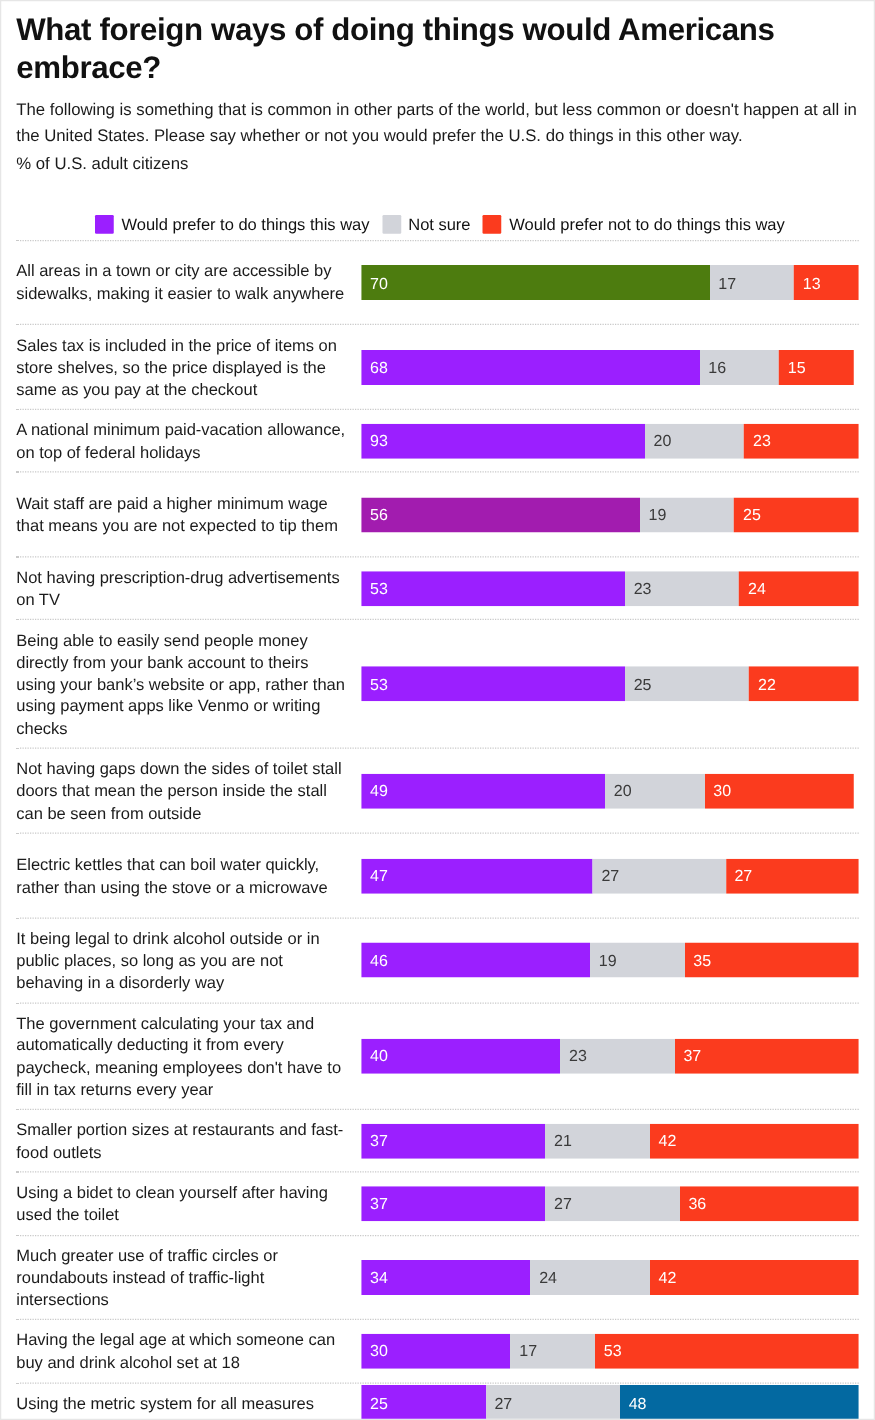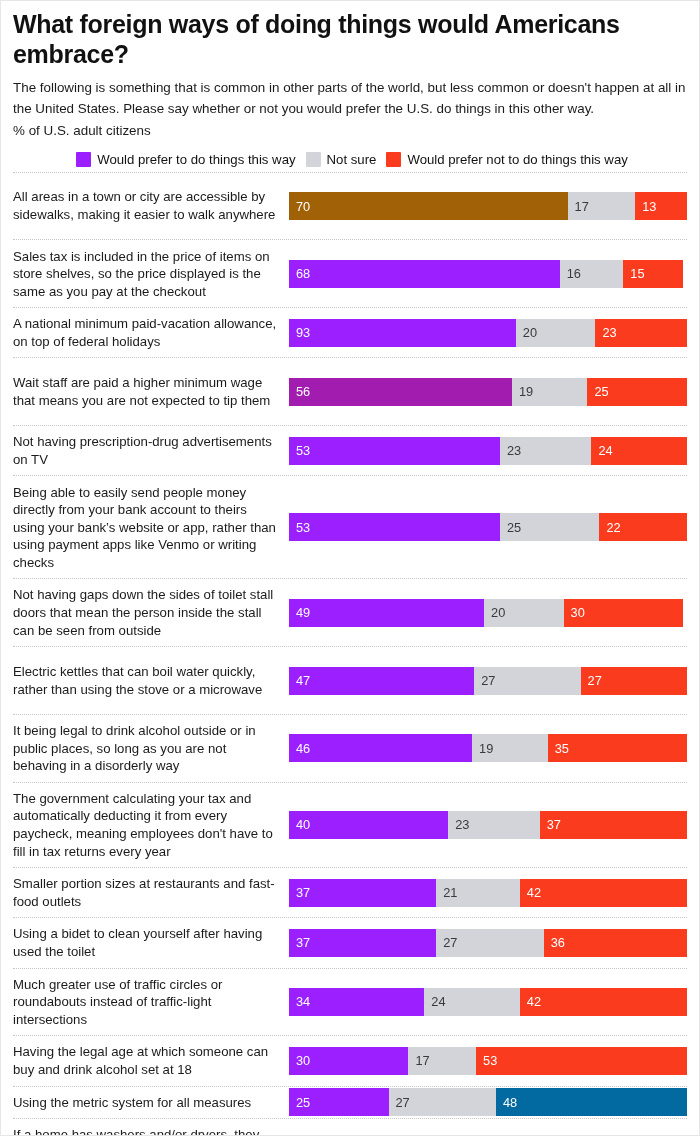--- a/index.html
+++ b/index.html
@@ -58,20 +58,21 @@
     justify-content: center;
     gap: 10px;
     margin-top: 11px;
     margin-bottom: 5px;
     padding-left: 4px;
   }
   .legend-item {
     display: flex;
     align-items: flex-start;
     gap: 6px;
+    margin-top: 20px;
   }
   .swatch {
     width: 15px;
     height: 15px;
     flex: 0 0 auto;
     border-radius: 1px;
   }
   .legend-label {
     font-size: 13.2px;
     color: #111111;
@@ -145,21 +146,21 @@
       <div class="legend-item">
         <span class="swatch" style="background: rgb(251, 59, 30);"></span>
         <span class="legend-label">Would prefer not to do things this way</span>
       </div>
     </div>
 
   <div class="rows" id="rows-root">
       <div class="row" style="min-height: 67.8px;">
         <div class="row-label">All areas in a town or city are accessible by sidewalks, making it easier to walk anywhere</div>
         <div class="row-bars">
-          <div class="seg prefer" style="width: 70%; background: #a16207;">
+          <div class="seg prefer" style="width: 70%; background: #4d7c0f;">
             <span>70</span>
           </div>
           <div class="seg notsure" style="width: 17%; background: rgb(210, 212, 218);">
             <span>17</span>
           </div>
           <div class="seg against" style="width: 13%; background: rgb(251, 59, 30);">
             <span>13</span>
           </div>
         </div>
       </div>

